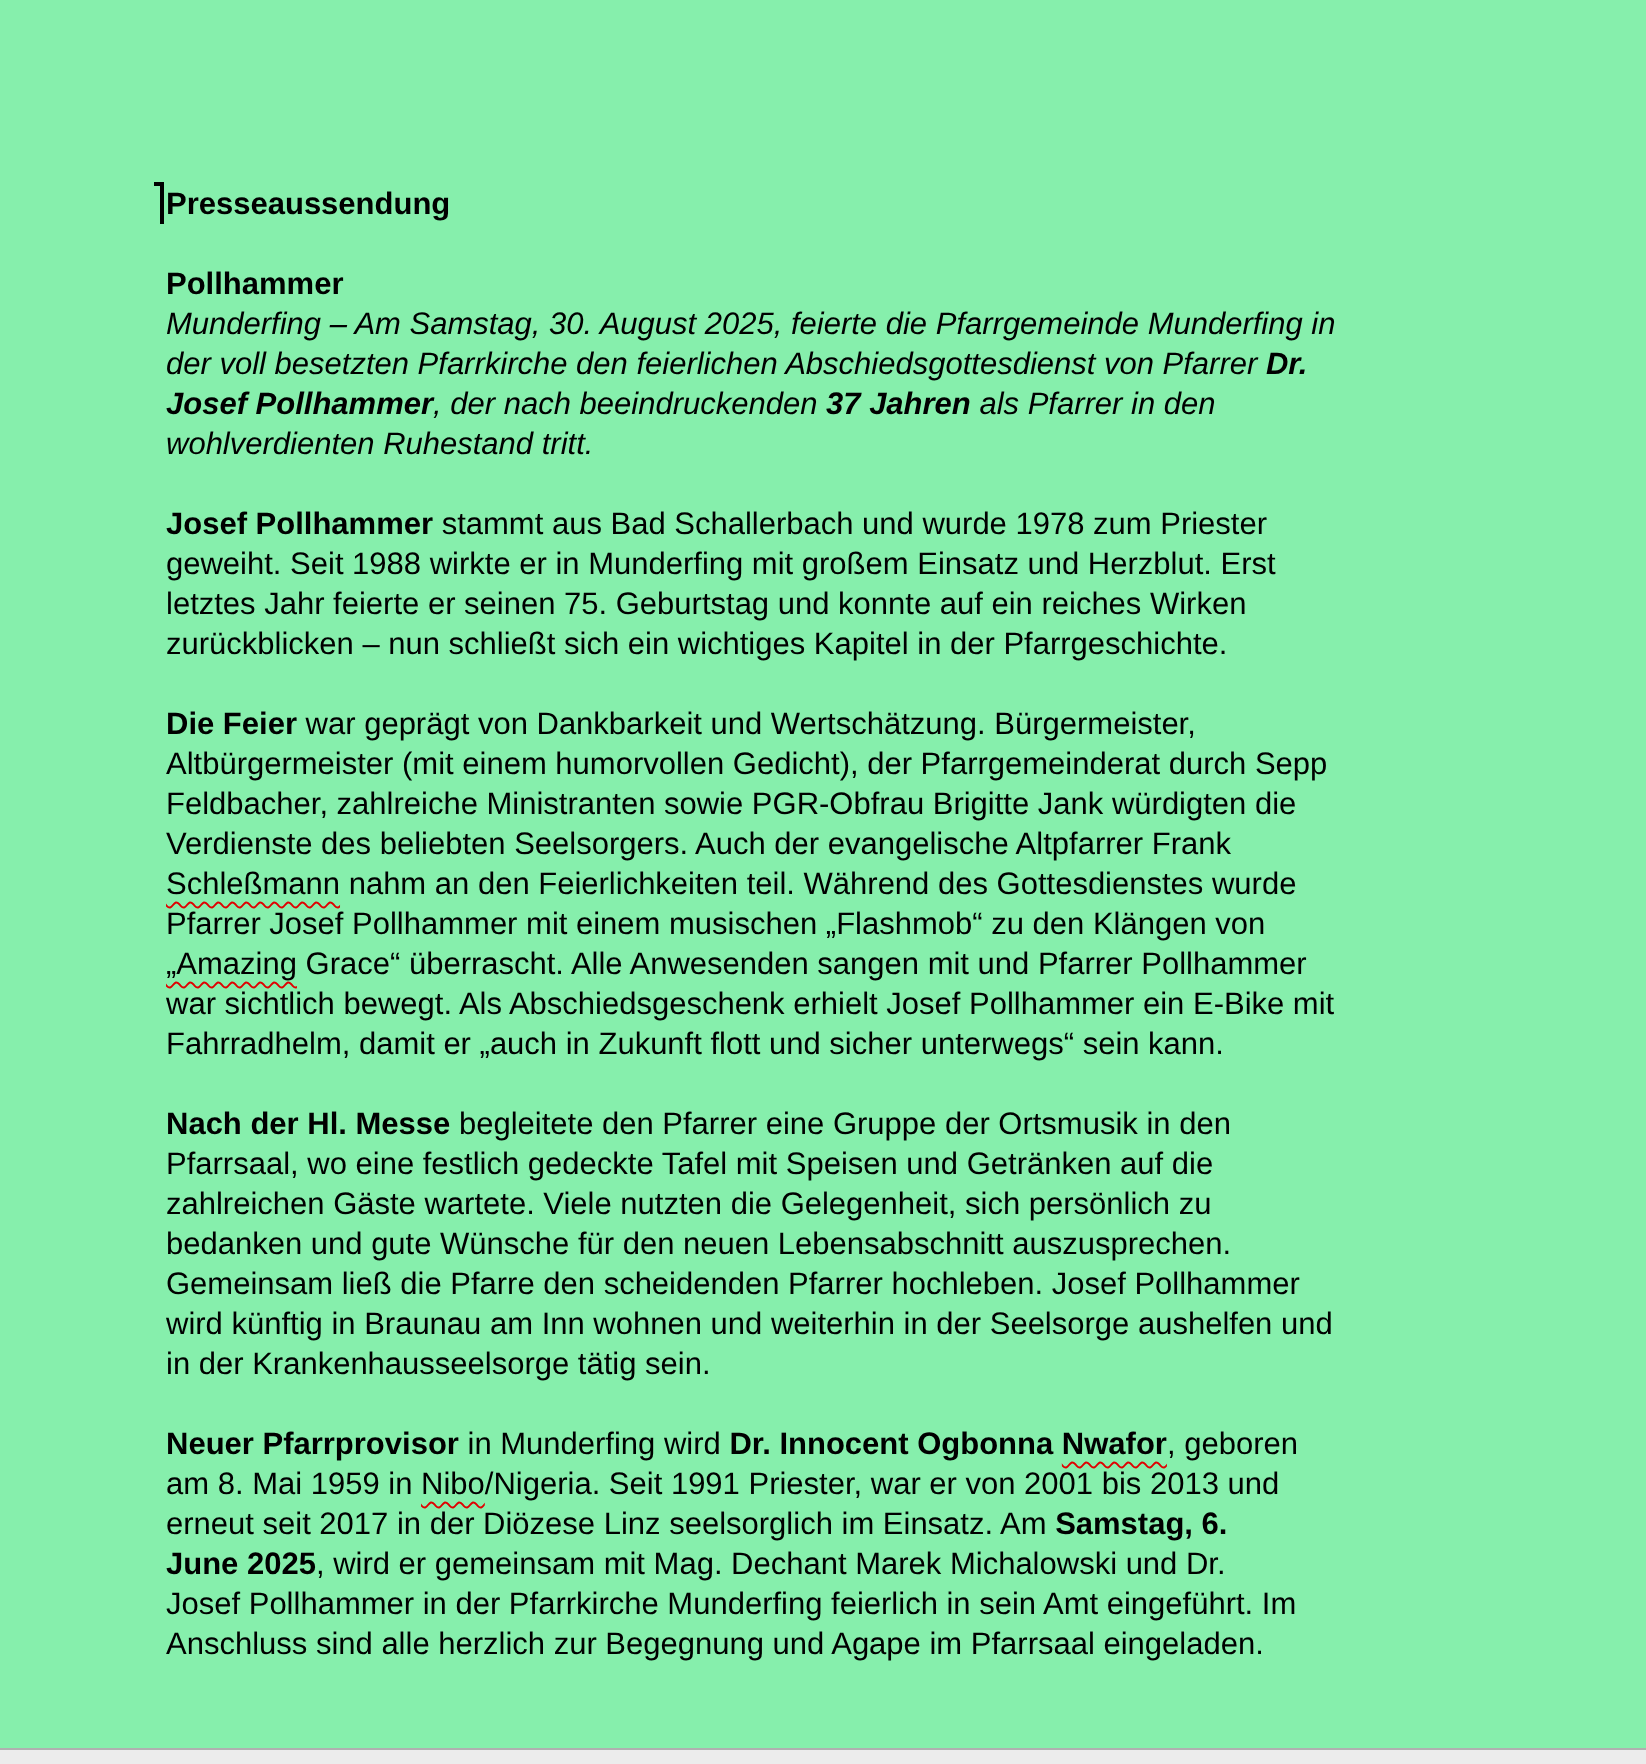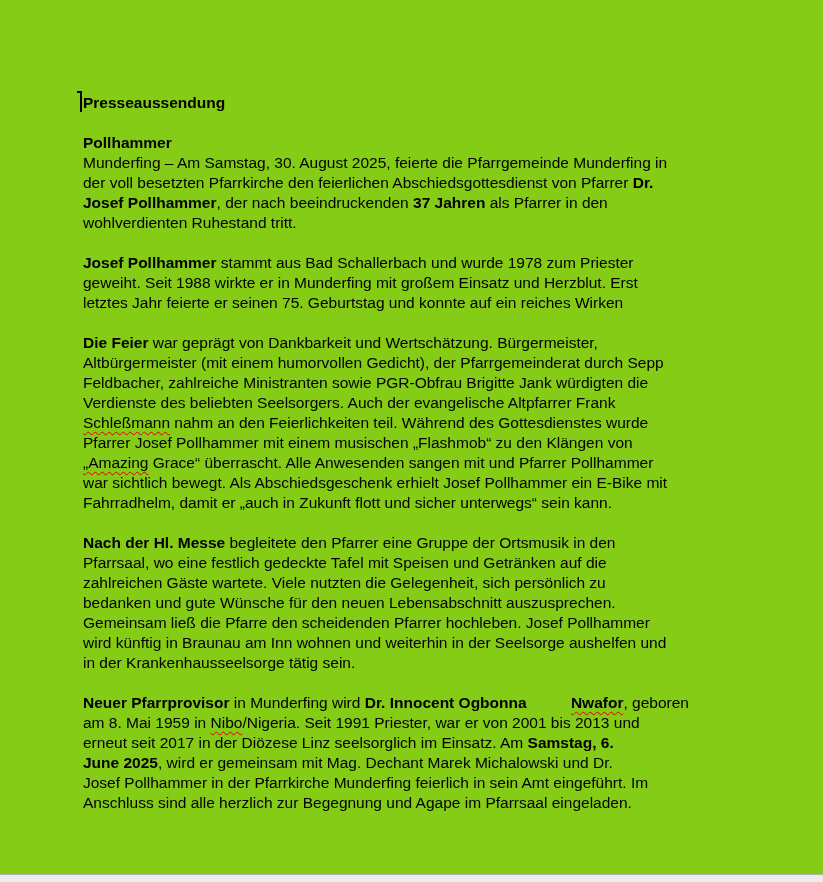--- a/index.html
+++ b/index.html
@@ -9,40 +9,40 @@
     height: 882px;
     background: #ffffff;
     overflow: hidden;
     font-family: "Liberation Sans", "DejaVu Sans", sans-serif;
   }
   .page {
     position: absolute;
     left: 0; top: 0;
     width: 823px;
     height: 874px;
-    background: #84cc16;
+    background: #86efac;
   }
   .doc {
     position: absolute;
     left: 83px;
     top: 93px;
     width: 700px;
     font-size: 15.5px;
     line-height: 20px;
     color: #000000;
   }
   .paragraph { margin: 0; }
   .paragraph.gap-after { margin-bottom: 20px; }
   .line {
     white-space: pre;
     height: 20px;
   }
   .run { }
   .run.b { font-weight: bold; }
-  .run.i { }
+  .run.i { font-style: italic; }
   .run.sq {
     text-decoration-line: underline;
     text-decoration-style: wavy;
     text-decoration-thickness: 1px;
     text-underline-offset: 3px;
   }
   .caret {
     position: absolute;
     left: 80px;
     top: 91px;
@@ -83,20 +83,21 @@
       <div class="paragraph gap-after">
         <div class="line"><span class="run i">Munderfing – Am Samstag, 30. August 2025, feierte die Pfarrgemeinde Munderfing in</span></div>
         <div class="line"><span class="run i">der voll besetzten Pfarrkirche den feierlichen Abschiedsgottesdienst von Pfarrer </span><span class="run b i">Dr.</span></div>
         <div class="line"><span class="run b i">Josef Pollhammer</span><span class="run i">, der nach beeindruckenden </span><span class="run b i">37 Jahren</span><span class="run i"> als Pfarrer in den</span></div>
         <div class="line"><span class="run i">wohlverdienten Ruhestand tritt.</span></div>
       </div>
       <div class="paragraph gap-after">
         <div class="line"><span class="run b">Josef Pollhammer</span><span class="run"> stammt aus Bad Schallerbach und wurde 1978 zum Priester</span></div>
         <div class="line"><span class="run">geweiht. Seit 1988 wirkte er in Munderfing mit großem Einsatz und Herzblut. Erst</span></div>
         <div class="line"><span class="run">letztes Jahr feierte er seinen 75. Geburtstag und konnte auf ein reiches Wirken</span></div>
+        <div class="line"><span class="run">zurückblicken – nun schließt sich ein wichtiges Kapitel in der Pfarrgeschichte.</span></div>
       </div>
       <div class="paragraph gap-after">
         <div class="line"><span class="run b">Die Feier</span><span class="run"> war geprägt von Dankbarkeit und Wertschätzung. Bürgermeister,</span></div>
         <div class="line"><span class="run">Altbürgermeister (mit einem humorvollen Gedicht), der Pfarrgemeinderat durch Sepp</span></div>
         <div class="line"><span class="run">Feldbacher, zahlreiche Ministranten sowie PGR-Obfrau Brigitte Jank würdigten die</span></div>
         <div class="line"><span class="run">Verdienste des beliebten Seelsorgers. Auch der evangelische Altpfarrer Frank</span></div>
         <div class="line"><span class="run sq" style="text-decoration-color: rgb(224, 0, 0);">Schleßmann</span><span class="run"> nahm an den Feierlichkeiten teil. Während des Gottesdienstes wurde</span></div>
         <div class="line"><span class="run">Pfarrer Josef Pollhammer mit einem musischen „Flashmob“ zu den Klängen von</span></div>
         <div class="line"><span class="run sq" style="text-decoration-color: rgb(224, 0, 0);">„Amazing</span><span class="run"> Grace“ überrascht. Alle Anwesenden sangen mit und Pfarrer Pollhammer</span></div>
         <div class="line"><span class="run">war sichtlich bewegt. Als Abschiedsgeschenk erhielt Josef Pollhammer ein E-Bike mit</span></div>
@@ -105,21 +106,21 @@
       <div class="paragraph gap-after">
         <div class="line"><span class="run b">Nach der Hl. Messe</span><span class="run"> begleitete den Pfarrer eine Gruppe der Ortsmusik in den</span></div>
         <div class="line"><span class="run">Pfarrsaal, wo eine festlich gedeckte Tafel mit Speisen und Getränken auf die</span></div>
         <div class="line"><span class="run">zahlreichen Gäste wartete. Viele nutzten die Gelegenheit, sich persönlich zu</span></div>
         <div class="line"><span class="run">bedanken und gute Wünsche für den neuen Lebensabschnitt auszusprechen.</span></div>
         <div class="line"><span class="run">Gemeinsam ließ die Pfarre den scheidenden Pfarrer hochleben. Josef Pollhammer</span></div>
         <div class="line"><span class="run">wird künftig in Braunau am Inn wohnen und weiterhin in der Seelsorge aushelfen und</span></div>
         <div class="line"><span class="run">in der Krankenhausseelsorge tätig sein.</span></div>
       </div>
       <div class="paragraph">
-        <div class="line"><span class="run b">Neuer Pfarrprovisor</span><span class="run"> in Munderfing wird </span><span class="run b">Dr. Innocent Ogbonna </span><span class="run b sq" style="text-decoration-color: rgb(224, 0, 0); margin-left: 40px;">Nwafor</span><span class="run">, geboren</span></div>
+        <div class="line"><span class="run b">Neuer Pfarrprovisor</span><span class="run"> in Munderfing wird </span><span class="run b">Dr. Innocent Ogbonna </span><span class="run b sq" style="text-decoration-color: rgb(224, 0, 0);">Nwafor</span><span class="run">, geboren</span></div>
         <div class="line"><span class="run">am 8. Mai 1959 in </span><span class="run sq" style="text-decoration-color: rgb(224, 0, 0);">Nibo</span><span class="run">/Nigeria. Seit 1991 Priester, war er von 2001 bis 2013 und</span></div>
         <div class="line"><span class="run">erneut seit 2017 in der Diözese Linz seelsorglich im Einsatz. Am </span><span class="run b">Samstag, 6.</span></div>
         <div class="line"><span class="run b">June 2025</span><span class="run">, wird er gemeinsam mit Mag. Dechant Marek Michalowski und Dr.</span></div>
         <div class="line"><span class="run">Josef Pollhammer in der Pfarrkirche Munderfing feierlich in sein Amt eingeführt. Im</span></div>
         <div class="line"><span class="run">Anschluss sind alle herzlich zur Begegnung und Agape im Pfarrsaal eingeladen.</span></div>
       </div>
     </div>
 </div>
 <div class="bottom-bar" style="background: rgb(236, 236, 236); border-top-color: rgb(176, 176, 176);"></div>
 

